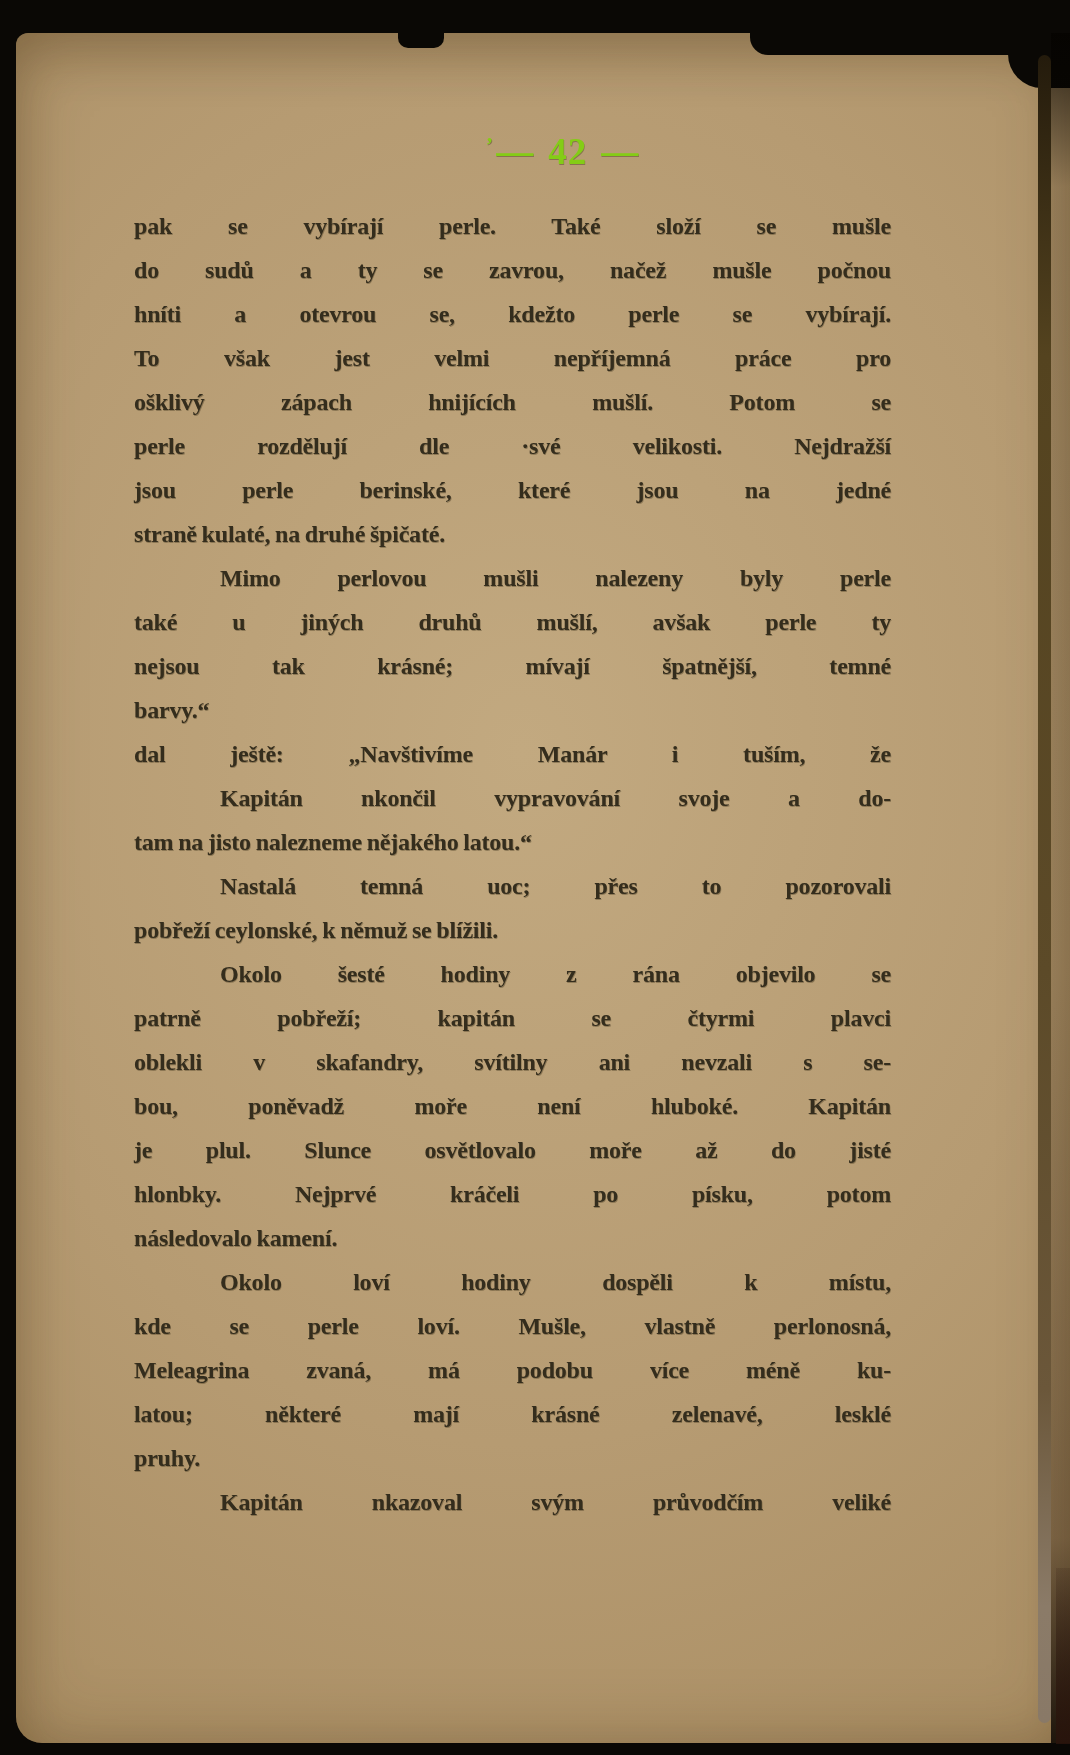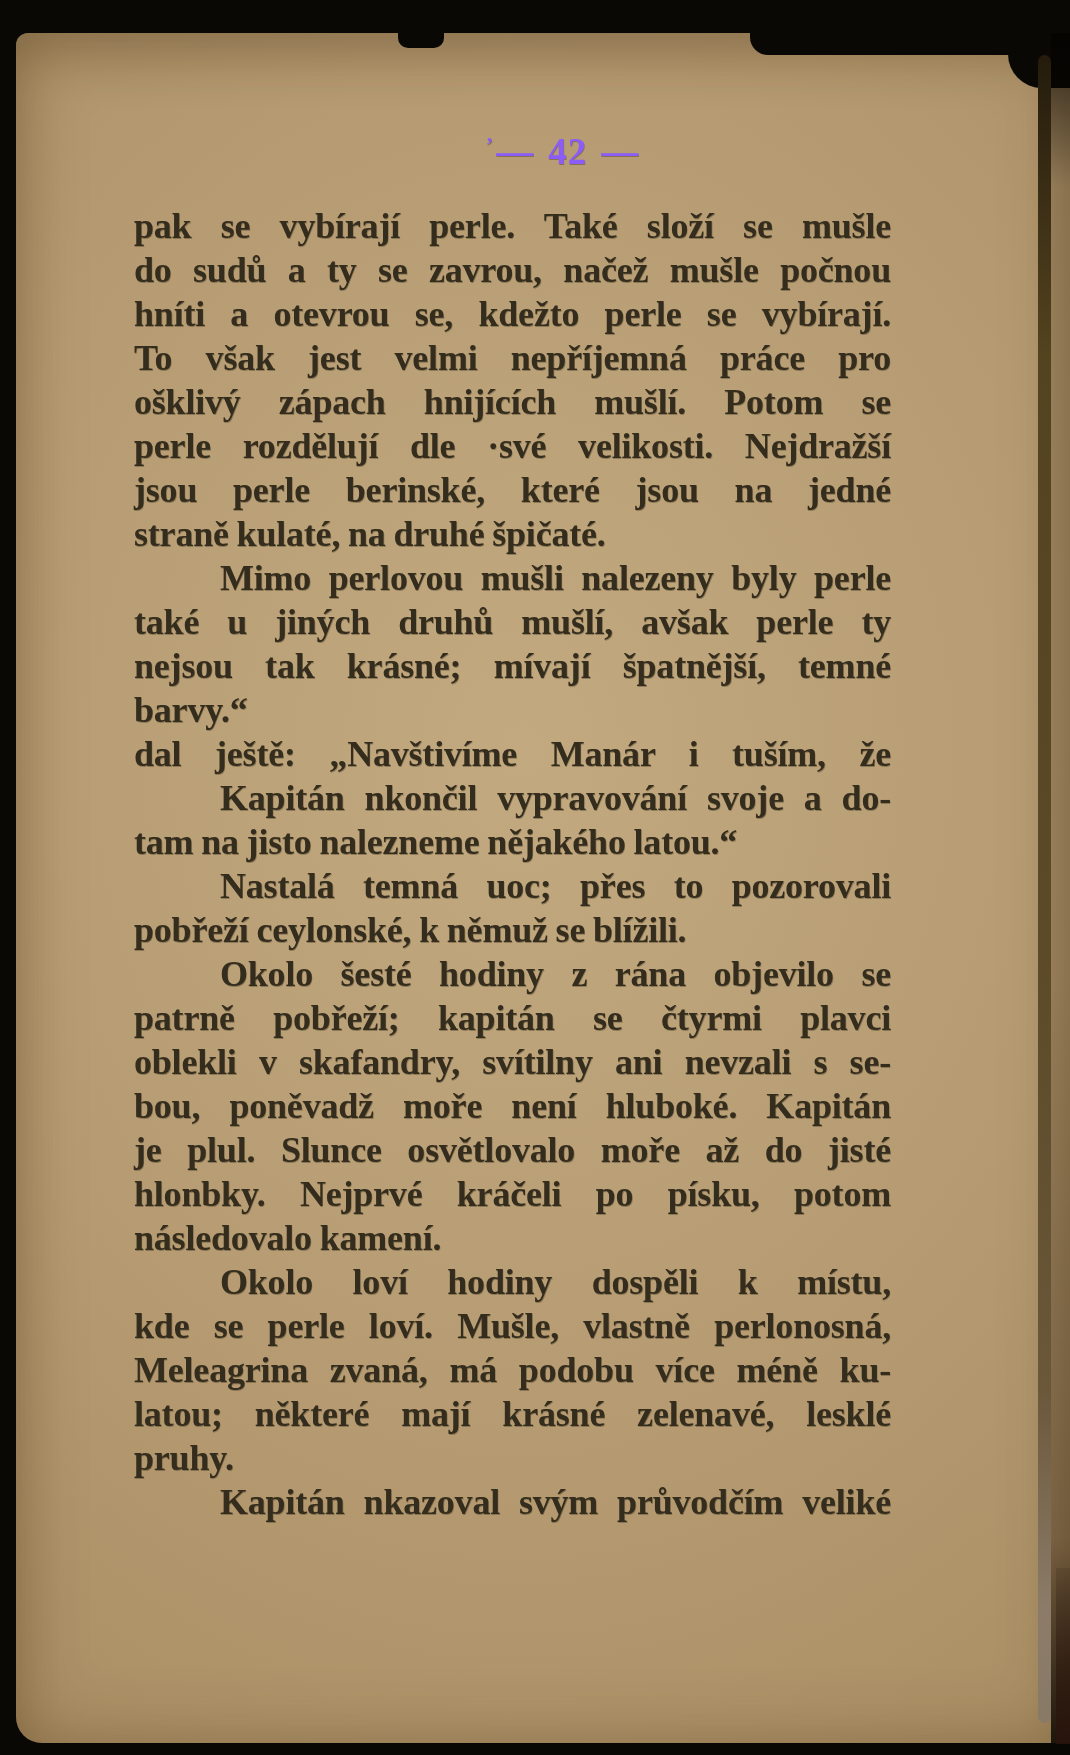--- a/index.html
+++ b/index.html
@@ -36,35 +36,35 @@
     background:linear-gradient(180deg,rgba(5,3,0,0.75) 0%,rgba(5,3,0,0.10) 9%,rgba(40,25,5,0.14) 55%,rgba(30,15,5,0.30) 88%,rgba(10,5,0,0.85) 100%);
   }
   .corner-blob-br{
     position:absolute;left:1056px;top:1568px;width:14px;height:176px;
     background:linear-gradient(180deg,rgba(42,20,12,0.15),rgba(42,20,12,0.85));
   }
   
   .page-header{
     position:absolute;left:185px;top:130px;width:757px;
     text-align:center;
-    font-size:37px;font-weight:700;color:#8b5cf6;
+    font-size:37px;font-weight:700;color:#84cc16;
     line-height:44px;
     letter-spacing:1px;
     text-shadow:0.6px 0.6px 0 rgba(45,35,12,0.35);
   }
   .page-header .mark{
     font-size:22px;
     position:relative;top:-12px;left:-2px;
   }
   .page-header .num{padding:0 14px;}
   
   .text-block{
     position:absolute;left:134px;top:204px;width:757px;
     color:#342d1d;
-    font-size:36px;font-weight:700;
+    font-size:24px;font-weight:700;
     line-height:44px;
     letter-spacing:-0.2px;
     word-spacing:-1px;
     text-shadow:0.6px 0.6px 0 rgba(45,35,12,0.32);
   }
   .line{text-align:justify;text-align-last:left;}
   .line.fill{text-align-last:justify;}
   .line.indent{padding-left:86px;}
 </style>
 </head>

